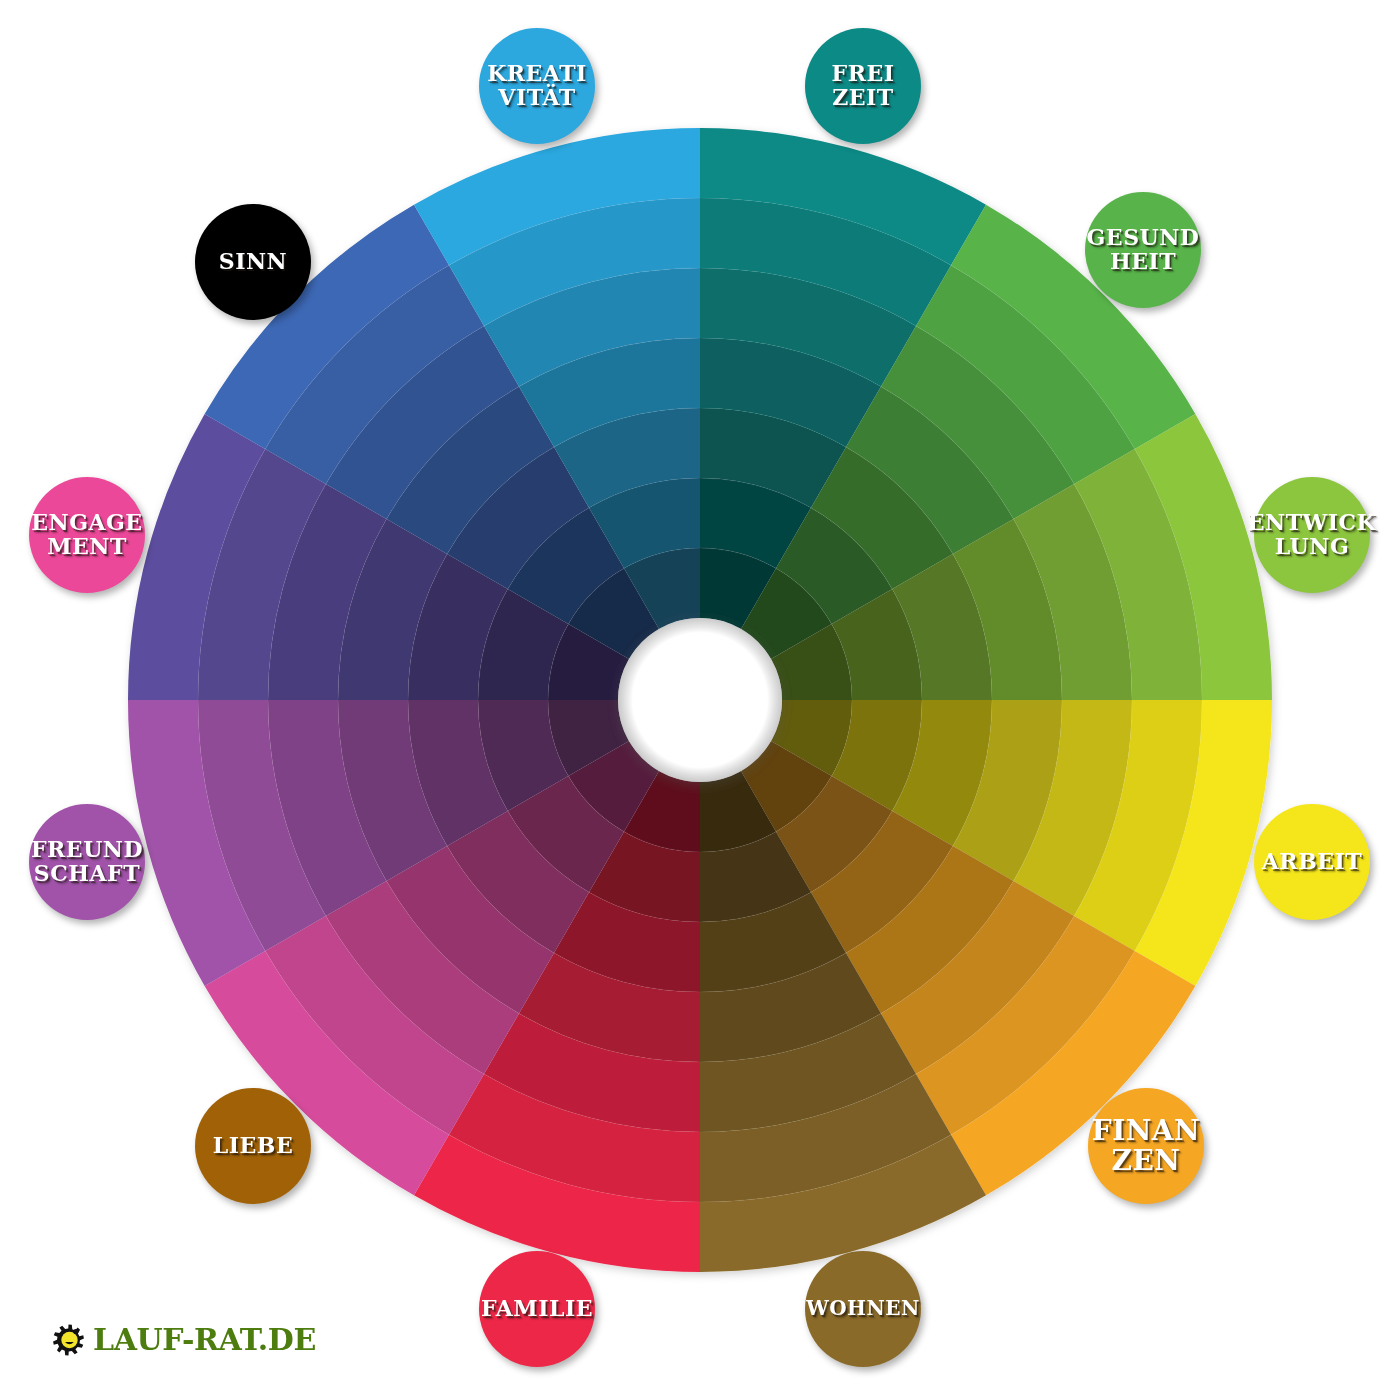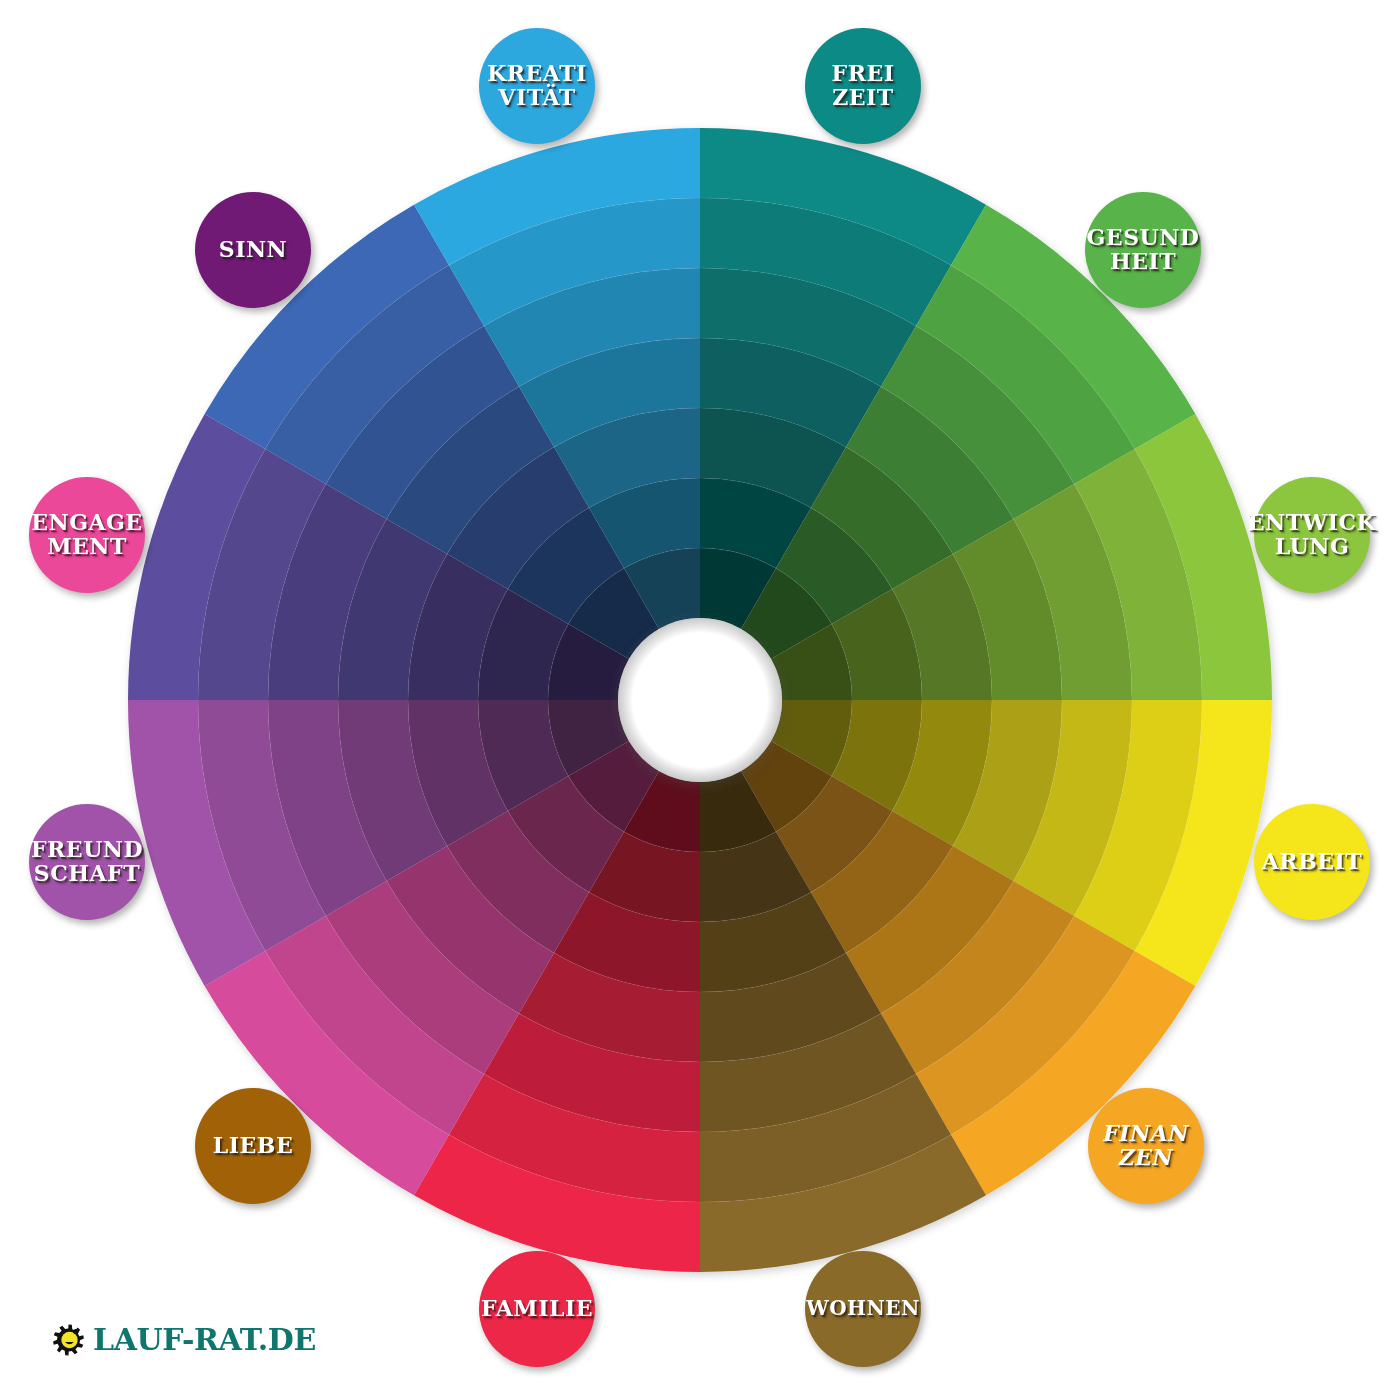--- a/index.html
+++ b/index.html
@@ -38,21 +38,21 @@
   
   #logo{
     position:absolute;
     left:52px; top:1322px;
     display:flex;align-items:center;gap:7px;
   }
   #logo .logo-word{
     font-family:"DejaVu Serif","Liberation Serif",serif;
     font-weight:bold;
     font-size:30px;
-    color:#0f766e;
+    color:#4d7c0f;
     letter-spacing:-0.4px;
   }
 </style>
 </head>
 <body>
 
 <div id="stage">
 
   <svg class="wheel" viewBox="0 0 1400 1400">
     <defs>
@@ -192,40 +192,40 @@
 VITÄT</span>
       </div>
       <div class="label-badge" style="left: 805px; top: 28px; width: 116px; height: 116px; background: rgb(12, 138, 134);">
         <span class="badge-text" style="font-size: 22px;">FREI
 ZEIT</span>
       </div>
       <div class="label-badge" style="left: 1085px; top: 192px; width: 116px; height: 116px; background: rgb(88, 180, 74);">
         <span class="badge-text" style="font-size: 22px;">GESUND
 HEIT</span>
       </div>
-      <div class="label-badge" style="left: 195px; top: 192px; width: 116px; height: 116px; background: #701a75;">
+      <div class="label-badge" style="left: 195px; top: 204px; width: 116px; height: 116px; background: #000000;">
         <span class="badge-text" style="font-size: 22px;">SINN</span>
       </div>
       <div class="label-badge" style="left: 1254px; top: 477px; width: 116px; height: 116px; background: rgb(140, 198, 62);">
         <span class="badge-text" style="font-size: 22px;">ENTWICK
 LUNG</span>
       </div>
       <div class="label-badge" style="left: 29px; top: 477px; width: 116px; height: 116px; background: #ec4899;">
         <span class="badge-text" style="font-size: 22px;">ENGAGE
 MENT</span>
       </div>
       <div class="label-badge" style="left: 1254px; top: 804px; width: 116px; height: 116px; background: rgb(245, 230, 28);">
         <span class="badge-text" style="font-size: 22px;">ARBEIT</span>
       </div>
       <div class="label-badge" style="left: 29px; top: 804px; width: 116px; height: 116px; background: rgb(160, 83, 168);">
         <span class="badge-text" style="font-size: 22px;">FREUND
 SCHAFT</span>
       </div>
       <div class="label-badge" style="left: 1088px; top: 1088px; width: 116px; height: 116px; background: rgb(245, 166, 35);">
-        <span class="badge-text" style="font-size: 22px; font-style: italic;">FINAN
+        <span class="badge-text" style="font-size: 28px;">FINAN
 ZEN</span>
       </div>
       <div class="label-badge" style="left: 195px; top: 1088px; width: 116px; height: 116px; background: #a16207;">
         <span class="badge-text" style="font-size: 22px;">LIEBE</span>
       </div>
       <div class="label-badge" style="left: 805px; top: 1251px; width: 116px; height: 116px; background: rgb(138, 106, 41);">
         <span class="badge-text" style="font-size: 20px;">WOHNEN</span>
       </div>
       <div class="label-badge" style="left: 479px; top: 1251px; width: 116px; height: 116px; background: rgb(237, 39, 72);">
         <span class="badge-text" style="font-size: 22px;">FAMILIE</span>

